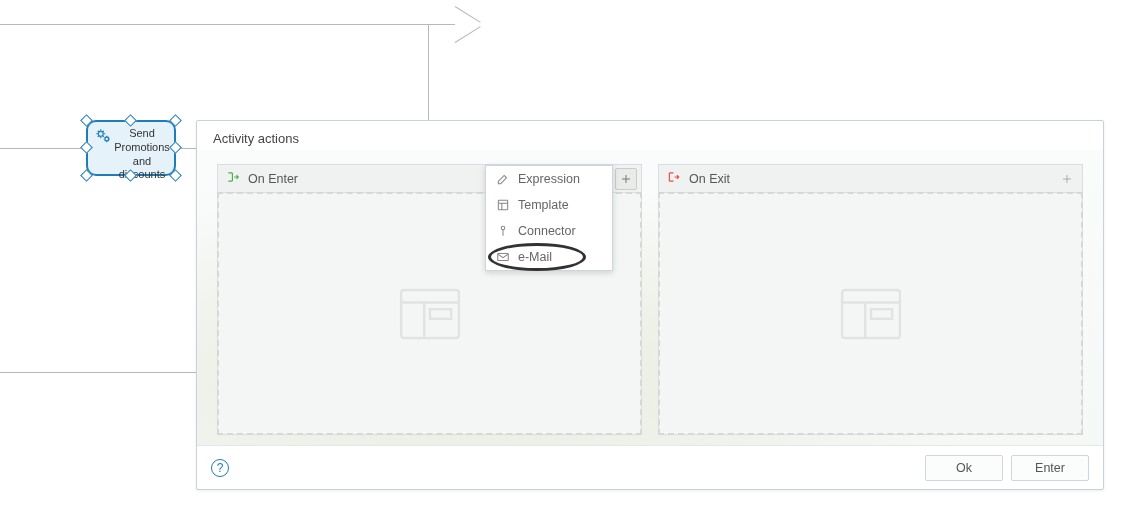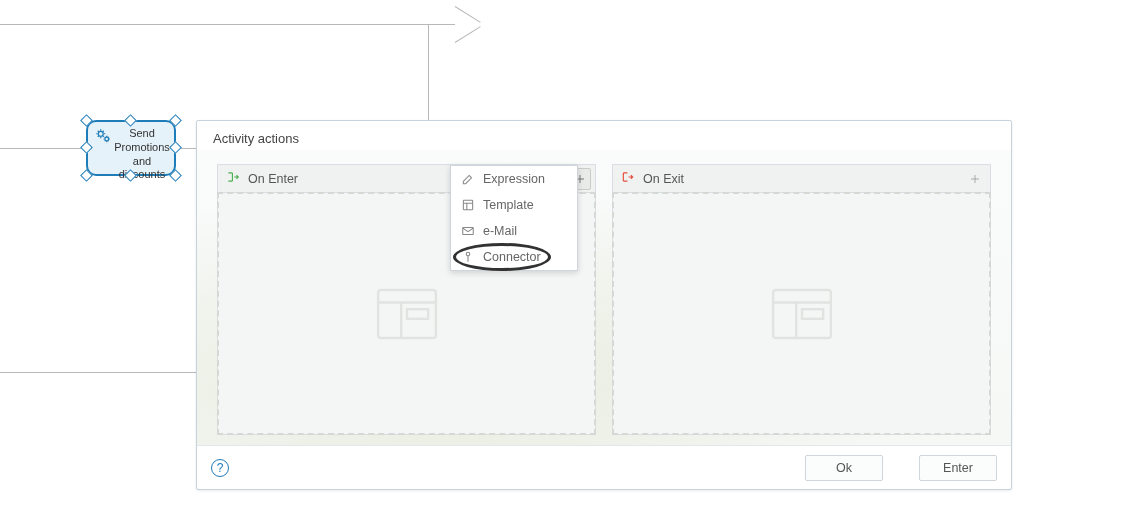--- a/index.html
+++ b/index.html
@@ -120,21 +120,21 @@
   .h-mr { top: calc(50% - 5px); right: -6px; }
   .h-bl { bottom: -6px; left: -6px; }
   .h-bm { bottom: -6px; left: calc(50% - 5px); }
   .h-br { bottom: -6px; right: -6px; }
 
   
   .dialog {
     position: absolute;
     top: 120px;
     left: 196px;
-    width: 816px;
+    width: 908px;
     height: 370px;
     background: #fff;
     border: 1px solid #c7d3dc;
     border-radius: 2px;
     box-shadow: 0 1px 3px rgba(0,0,0,0.08);
     display: flex;
     flex-direction: column;
   }
   .dialog-header {
     padding: 10px 16px 4px;
@@ -203,21 +203,21 @@
     width: 62px; height: 52px;
     opacity: 0.55;
   }
   .enter-icon { color: #4caf50; }
   .exit-icon { color: #e74c3c; }
 
   
   .dropdown {
     position: absolute;
     top: 0;
-    right: 17px;
+    right: 28px;
     width: 128px;
     background: #fff;
     border: 1px solid #cfd5da;
     box-shadow: 0 2px 6px rgba(0,0,0,0.15);
     z-index: 5;
   }
   .dropdown-item {
     display: flex;
     align-items: center;
     gap: 8px;
@@ -252,21 +252,20 @@
   .dialog-footer .spacer { flex: 1; }
   .btn {
     min-width: 78px;
     height: 26px;
     border: 1px solid #cfd5da;
     background: #fbfcfc;
     color: #555;
     font-size: 12.5px;
     border-radius: 2px;
     cursor: pointer;
-    margin-left: 28px;
   }
   .help-icon {
     width: 18px; height: 18px;
     border: 1.5px solid #1e7cb8;
     border-radius: 50%;
     color: #1e7cb8;
     font-size: 12px;
     display:flex; align-items:center; justify-content:center;
     cursor: pointer;
   }
@@ -335,34 +334,34 @@
               <svg viewBox="0 0 24 24" fill="none" stroke="currentColor" stroke-width="1.8">
                   <rect x="4" y="4" width="16" height="16" rx="1"></rect>
                   <path d="M4 9h16M10 9v11"></path>
                 </svg>
             </span>
             <span>Template</span>
           </div>
           <div class="dropdown-item">
             <span class="dd-icon">
               <svg viewBox="0 0 24 24" fill="none" stroke="currentColor" stroke-width="1.8">
+                  <circle cx="12" cy="7" r="3"></circle>
+                  <path d="M12 10v10"></path>
+                </svg>
+            </span>
+            <span>Connector</span>
+          </div>
+          <div class="dropdown-item">
+            <span class="dd-icon">
+              <svg viewBox="0 0 24 24" fill="none" stroke="currentColor" stroke-width="1.8">
                   <rect x="3" y="6" width="18" height="12" rx="1"></rect>
                   <path d="M3 7l9 6 9-6"></path>
                 </svg>
             </span>
             <span>e-Mail</span>
-          </div>
-          <div class="dropdown-item">
-            <span class="dd-icon">
-              <svg viewBox="0 0 24 24" fill="none" stroke="currentColor" stroke-width="1.8">
-                  <circle cx="12" cy="7" r="3"></circle>
-                  <path d="M12 10v10"></path>
-                </svg>
-            </span>
-            <span>Connector</span>
           </div>
           <div class="emphasis-ellipse"></div>
         </div>
       </div>
       <div class="zone-body">
         <svg class="placeholder-icon" viewBox="0 0 64 54" fill="none" stroke="#d1d6d2" stroke-width="2.5">
           <rect x="2" y="2" width="60" height="50" rx="3"></rect>
           <path d="M2 15h60M26 15v37"></path>
           <rect x="32" y="22" width="22" height="10"></rect>
         </svg>

